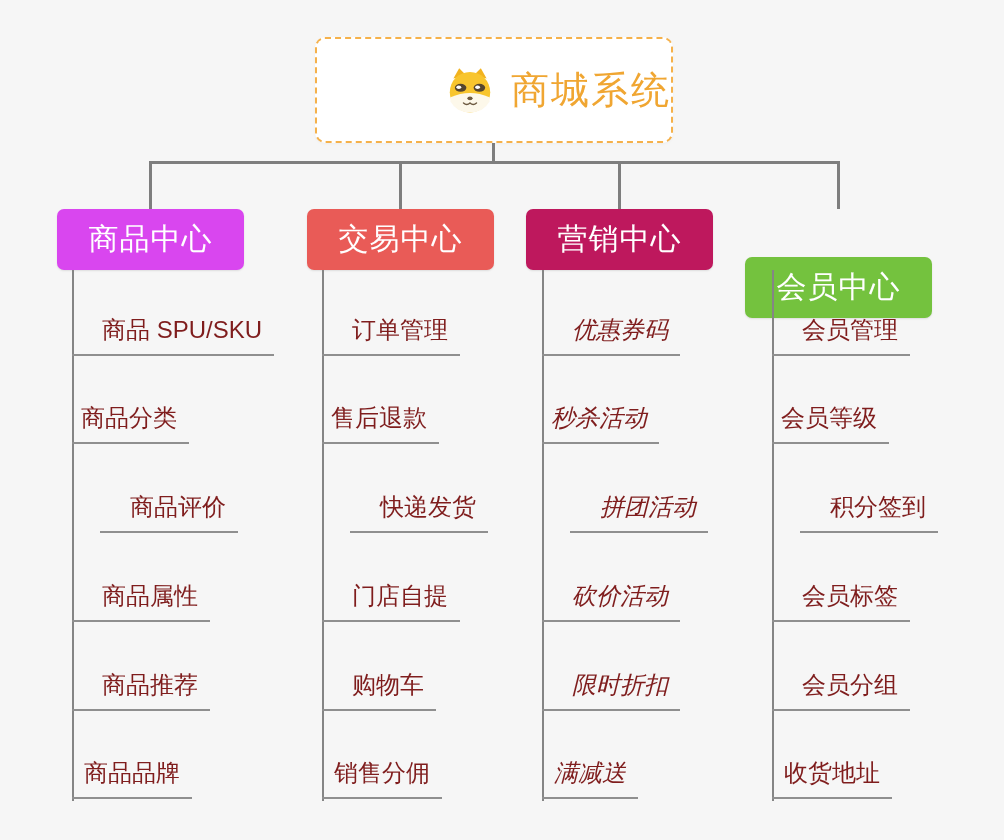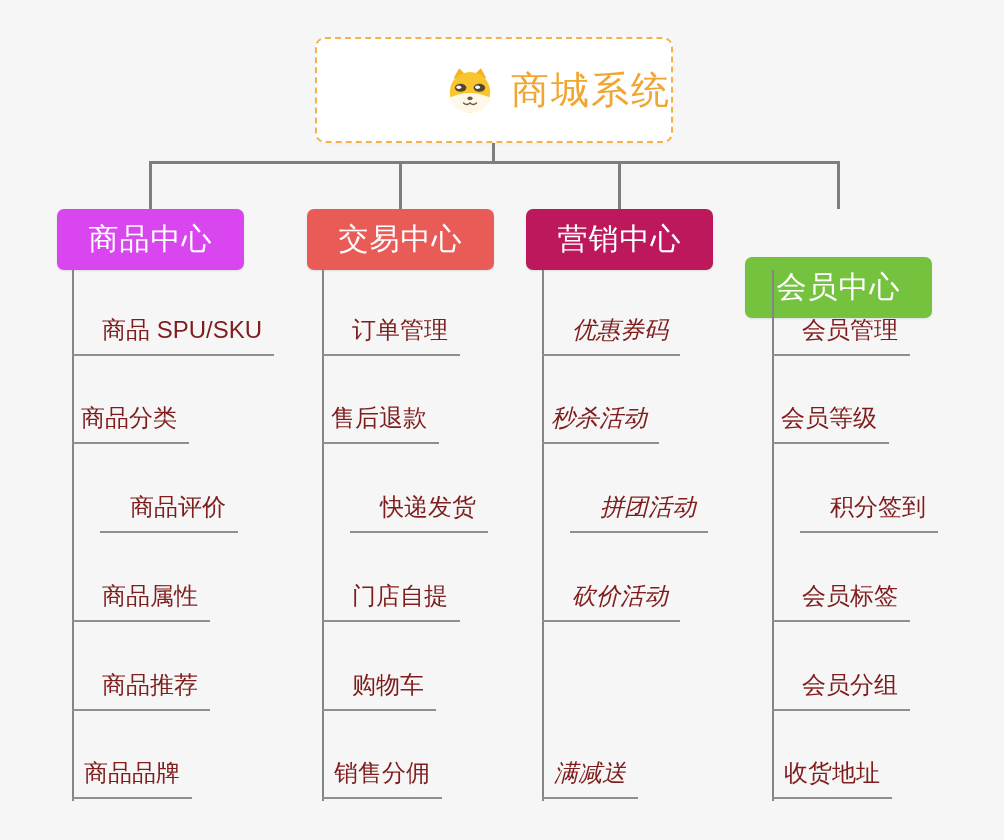--- a/index.html
+++ b/index.html
@@ -118,20 +118,21 @@
   <div class="leaf c1 r1">售后退款</div>
   <div class="leaf c1 r2">快递发货</div>
   <div class="leaf c1 r3">门店自提</div>
   <div class="leaf c1 r4">购物车</div>
   <div class="leaf c1 r5">销售分佣</div>
 
   <div class="leaf c2 r0">优惠券码</div>
   <div class="leaf c2 r1">秒杀活动</div>
   <div class="leaf c2 r2">拼团活动</div>
   <div class="leaf c2 r3">砍价活动</div>
+  <div class="leaf c2 r4">限时折扣</div>
   <div class="leaf c2 r5">满减送</div>
 
   <div class="leaf c3 r0">会员管理</div>
   <div class="leaf c3 r1">会员等级</div>
   <div class="leaf c3 r2">积分签到</div>
   <div class="leaf c3 r3">会员标签</div>
   <div class="leaf c3 r4">会员分组</div>
   <div class="leaf c3 r5">收货地址</div>
 
 </div>

